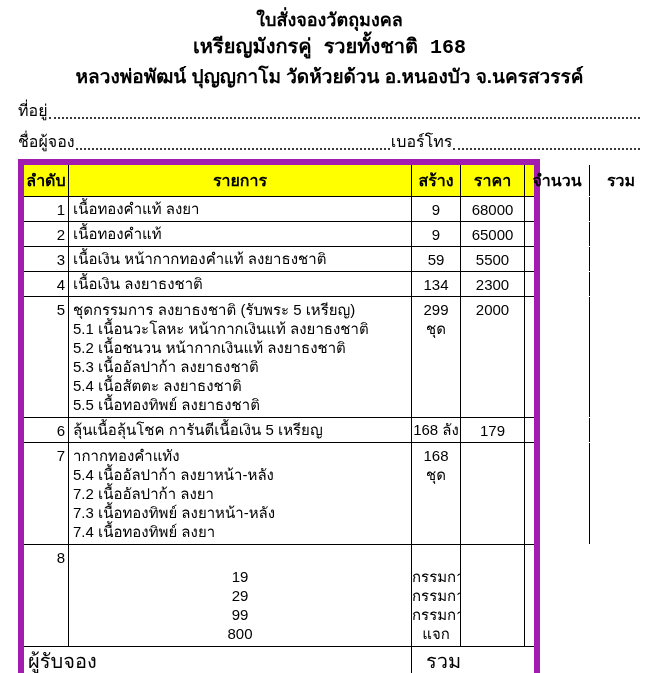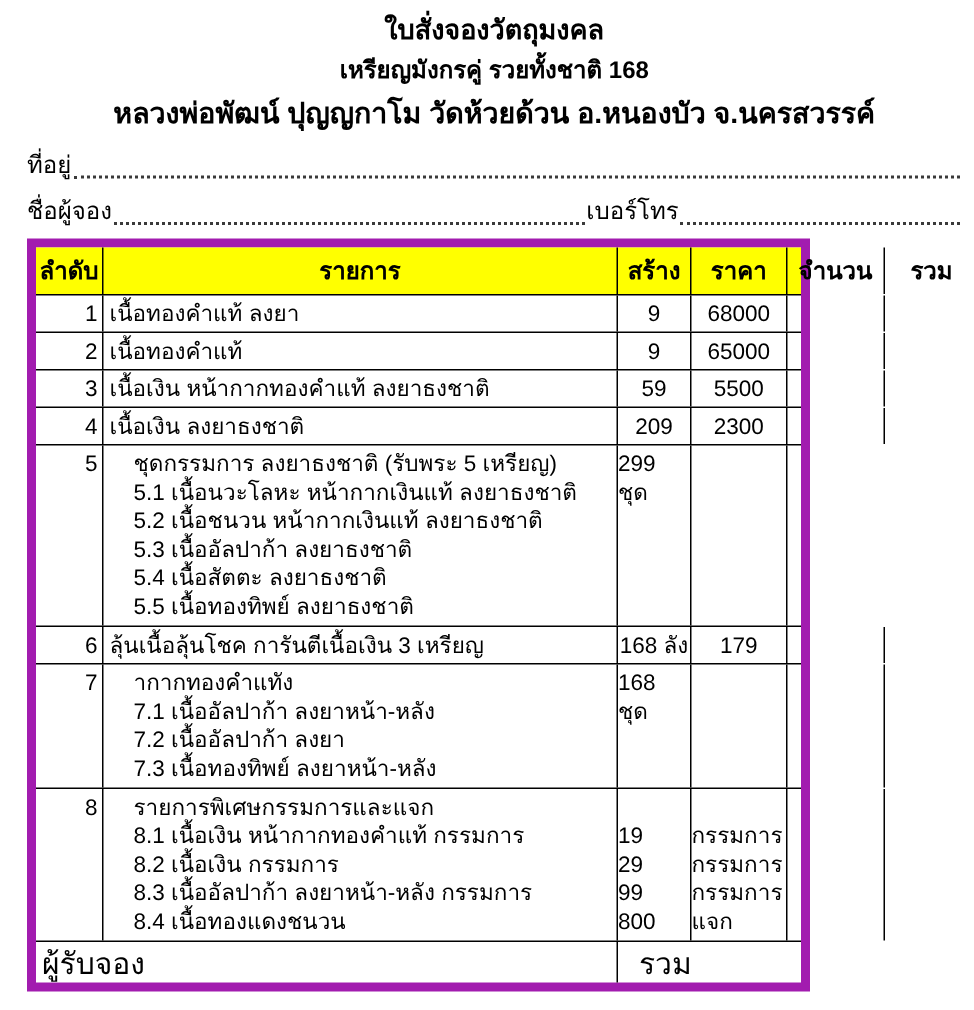--- a/index.html
+++ b/index.html
@@ -8,21 +8,21 @@
     width: 649px; height: 673px;
     font-family: "Liberation Sans", sans-serif;
     color:#000;
     position: relative;
   }
   .page { padding: 8px 8px 0 8px; margin-left: 10px; }
 
   
   .titles { text-align:center; }
   .t1 { font-size:18px; font-weight:bold; line-height:25px; }
-  .t2 { font-size:16px; font-weight:bold; line-height:30px; }
+  .t2 { font-size:20px; font-weight:bold; line-height:30px;font-family:Liberation Mono, monospace; }
   .t3 { font-size:19px; font-weight:bold; line-height:28px; }
 
   
   .formline { display:flex; align-items:flex-end; font-size:16px; height:29px; margin-top:2px; }
   .formline .lbl { white-space:nowrap; line-height:22px; }
   .leader { border-bottom:2px dotted #3a3a3a; height:18px; margin:0 1px 3px 1px; }
   .grow-a { flex-grow:32; }
   .grow-b { flex-grow:19; }
   .grow-full { flex-grow:1; }
 
@@ -43,22 +43,22 @@
 
   .r-simple { height:25px; font-size:15px; }
   .r-simple .cell { display:flex; align-items:center; }
   .num   { justify-content:flex-end; padding-right:3px; }
   .desc  { justify-content:flex-start; padding-left:4px; }
   .mid   { justify-content:center; }
 
   .r-block { font-size:15px; }
   .r-block .cell { padding-top:3px; padding-bottom:3px; }
   .r-block .num  { text-align:right; padding-right:3px; line-height:19px; }
-  .r-block .desc { padding-left:20px; line-height:19px; }
-  .r-block .mid  { text-align:left; line-height:19px; }
+  .r-block .desc { padding-left:4px; line-height:19px; }
+  .r-block .mid  { text-align:center; line-height:19px; }
   .line { line-height:19px; min-height:19px; white-space:nowrap; }
 
   .r-footer { grid-template-columns:387px 241px; height:28px; font-size:20px; }
   .r-footer .cell { display:flex; align-items:center; }
   .footer-left  { padding-left:4px; }
   .footer-right { padding-left:14px; }
 </style>
 </head>
 <body>
 
@@ -115,73 +115,68 @@
       <div class="cell desc">เนื้อเงิน หน้ากากทองคำแท้ ลงยาธงชาติ</div>
       <div class="cell mid">59</div>
       <div class="cell mid">5500</div>
       <div class="cell mid"></div>
       <div class="cell mid"></div>
     </div>
 
     <div class="row r-simple">
       <div class="cell num">4</div>
       <div class="cell desc">เนื้อเงิน ลงยาธงชาติ</div>
-      <div class="cell mid">209</div>
+      <div class="cell mid">134</div>
       <div class="cell mid">2300</div>
       <div class="cell mid"></div>
       <div class="cell mid"></div>
     </div>
 
     <div class="row r-block">
       <div class="cell num">5</div>
       <div class="cell desc">
         <div class="line">ชุดกรรมการ ลงยาธงชาติ (รับพระ 5 เหรียญ)</div>
         <div class="line">5.1 เนื้อนวะโลหะ หน้ากากเงินแท้ ลงยาธงชาติ</div>
         <div class="line">5.2 เนื้อชนวน หน้ากากเงินแท้ ลงยาธงชาติ</div>
         <div class="line">5.3 เนื้ออัลปาก้า ลงยาธงชาติ</div>
         <div class="line">5.4 เนื้อสัตตะ ลงยาธงชาติ</div>
         <div class="line">5.5 เนื้อทองทิพย์ ลงยาธงชาติ</div>
       </div>
       <div class="cell mid">299 ชุด</div>
+      <div class="cell mid">2000</div>
       <div class="cell mid"></div>
       <div class="cell mid"></div>
     </div>
 
     <div class="row r-simple">
       <div class="cell num">6</div>
-      <div class="cell desc">ลุ้นเนื้อลุ้นโชค การันตีเนื้อเงิน 3 เหรียญ</div>
+      <div class="cell desc">ลุ้นเนื้อลุ้นโชค การันตีเนื้อเงิน 5 เหรียญ</div>
       <div class="cell mid">168 ลัง</div>
       <div class="cell mid">179</div>
       <div class="cell mid"></div>
       <div class="cell mid"></div>
     </div>
 
     <div class="row r-block">
       <div class="cell num">7</div>
       <div class="cell desc">
         <div class="line">ากากทองคำแทัง</div>
-        <div class="line">7.1 เนื้ออัลปาก้า ลงยาหน้า-หลัง</div>
+        <div class="line">5.4 เนื้ออัลปาก้า ลงยาหน้า-หลัง</div>
         <div class="line">7.2 เนื้ออัลปาก้า ลงยา</div>
         <div class="line">7.3 เนื้อทองทิพย์ ลงยาหน้า-หลัง</div>
+        <div class="line">7.4 เนื้อทองทิพย์ ลงยา</div>
       </div>
       <div class="cell mid">168 ชุด</div>
       <div class="cell mid"></div>
       <div class="cell mid"></div>
       <div class="cell mid"></div>
     </div>
 
     <div class="row r-block">
       <div class="cell num">8</div>
-      <div class="cell desc">
-        <div class="line">รายการพิเศษกรรมการและแจก</div>
-        <div class="line">8.1 เนื้อเงิน หน้ากากทองคำแท้ กรรมการ</div>
-        <div class="line">8.2 เนื้อเงิน กรรมการ</div>
-        <div class="line">8.3 เนื้ออัลปาก้า ลงยาหน้า-หลัง กรรมการ</div>
-        <div class="line">8.4 เนื้อทองแดงชนวน</div>
-      </div>
       <div class="cell mid">
         <div class="line"></div>
         <div class="line">19</div>
         <div class="line">29</div>
         <div class="line">99</div>
         <div class="line">800</div>
       </div>
       <div class="cell mid">
         <div class="line"></div>
         <div class="line">กรรมการ</div>

